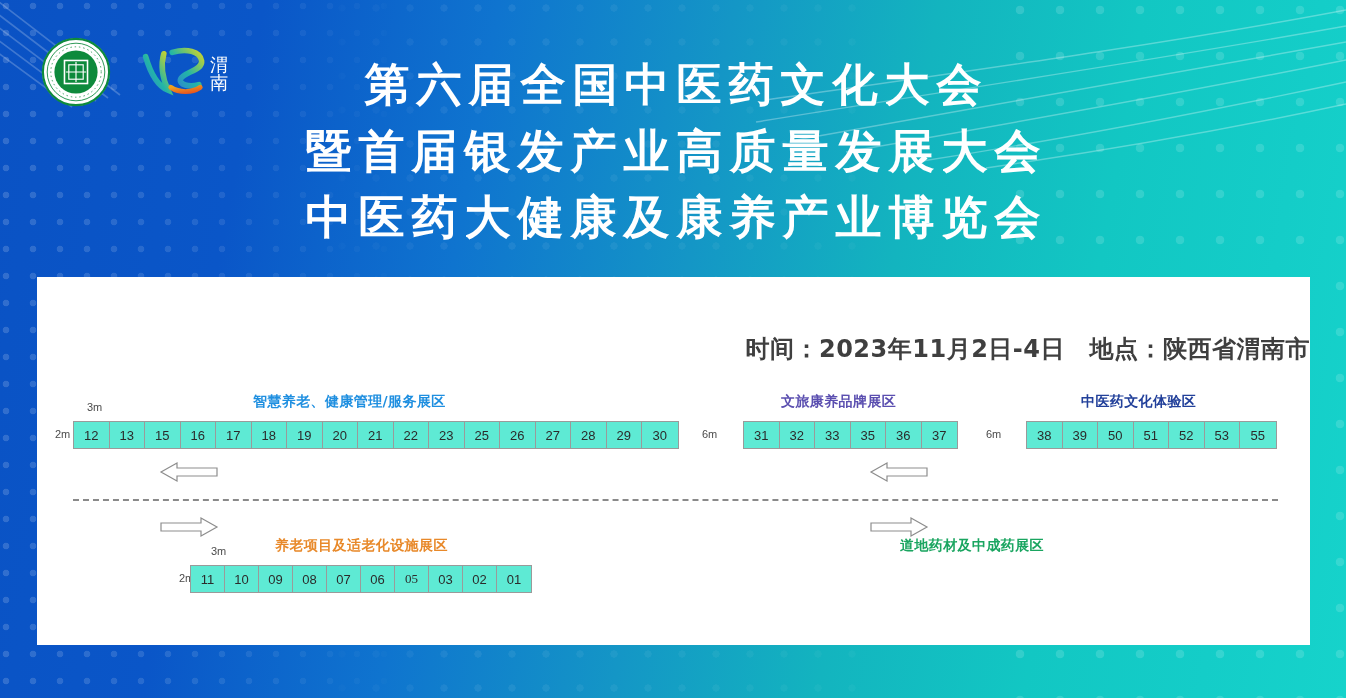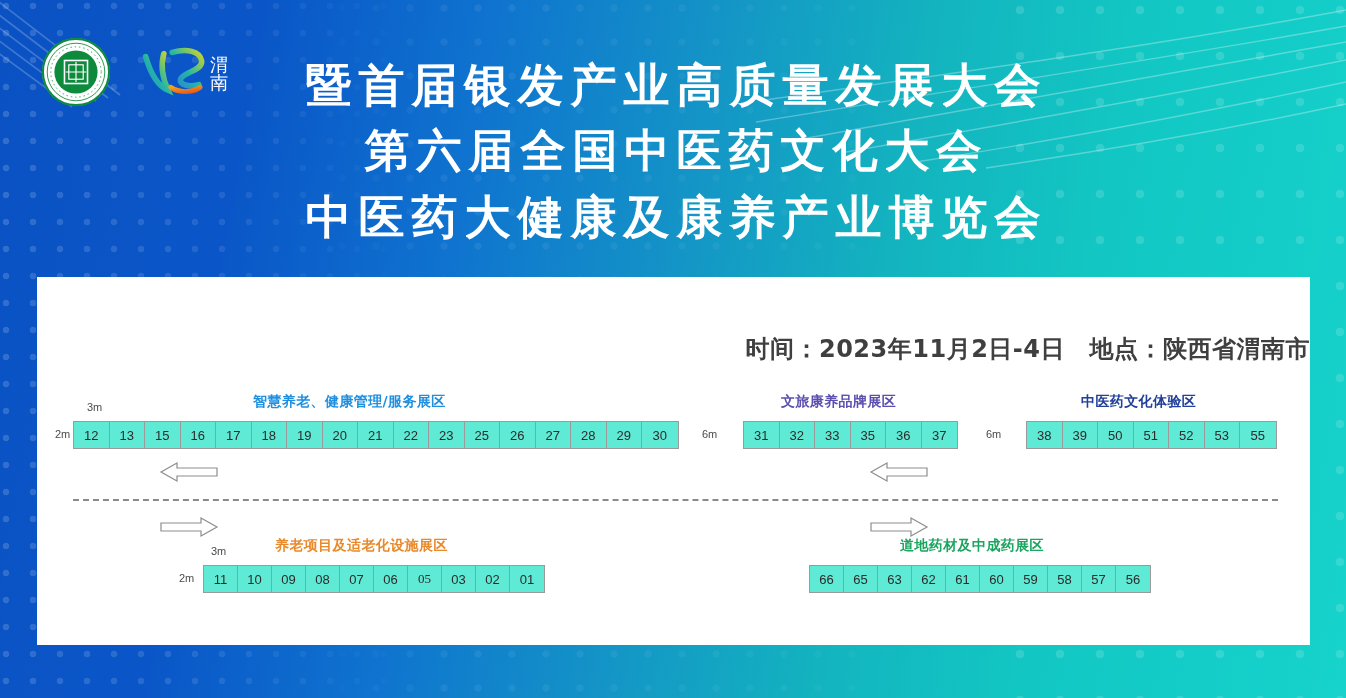--- a/index.html
+++ b/index.html
@@ -212,22 +212,22 @@
         </defs>
         <path d="M8 18 C 18 52, 30 62, 40 66 C 30 44, 30 28, 34 14" fill="none" stroke="url(#wg)" stroke-width="8" stroke-linecap="round"></path>
         <path d="M46 12 C 66 6, 86 10, 88 24 C 90 38, 62 40, 58 50 C 55 58, 70 62, 84 58" fill="none" stroke="url(#wg)" stroke-width="8" stroke-linecap="round"></path>
         <path d="M44 62 C 56 70, 74 70, 86 62" fill="none" stroke="url(#wo)" stroke-width="7" stroke-linecap="round"></path>
         <text x="100" y="38" font-size="26" fill="#ffffff" font-family="DejaVu Sans, sans-serif">渭</text>
         <text x="100" y="64" font-size="26" fill="#ffffff" font-family="DejaVu Sans, sans-serif">南</text>
       </svg>
     </div>
 
     <div class="titles">
+      <div class="title-line l1">第六届全国中医药文化大会</div>
       <div class="title-line">暨首届银发产业高质量发展大会</div>
-      <div class="title-line l1">第六届全国中医药文化大会</div>
       <div class="title-line">中医药大健康及康养产业博览会</div>
     </div>
   </div>
 
   <div class="panel">
 
     <div class="meta">时间：2023年11月2日-4日　地点：陕西省渭南市</div>
 
     <div class="plan">
 
@@ -289,43 +289,31 @@
       <svg class="arrow" style="left:122px; top:239px;" width="60" height="22" viewBox="0 0 60 22">
         <path d="M58 11 L42 2 L42 7 L2 7 L2 15 L42 15 L42 20 Z" fill="#ffffff" stroke="#8d8d8d" stroke-width="1.2"></path>
       </svg>
       <svg class="arrow" style="left:832px; top:239px;" width="60" height="22" viewBox="0 0 60 22">
         <path d="M58 11 L42 2 L42 7 L2 7 L2 15 L42 15 L42 20 Z" fill="#ffffff" stroke="#8d8d8d" stroke-width="1.2"></path>
       </svg>
 
       <div class="zone-title" id="zt3" style="left: 238px; top: 260px; color: rgb(232, 137, 42);">养老项目及适老化设施展区</div>
       <div class="dim" style="left:174px; top:268px;">3m</div>
       <div class="dim" style="left:142px; top:295px;">2m</div>
-      <div class="booth-row" id="row3" style="left:166px; top:288px;">
+      <div class="booth-row" id="row3" style="left:153px; top:288px;">
           <div class="booth" style="width: 34px;">11</div>
           <div class="booth" style="width: 34px;">10</div>
           <div class="booth" style="width: 34px;">09</div>
           <div class="booth" style="width: 34px;">08</div>
           <div class="booth" style="width: 34px;">07</div>
           <div class="booth" style="width: 34px;">06</div>
           <div class="booth" style="width: 34px; font-family: Liberation Serif, serif;">05</div>
           <div class="booth" style="width: 34px;">03</div>
           <div class="booth" style="width: 34px;">02</div>
           <div class="booth" style="width: 34px;">01</div>
         </div>
 
       <div class="zone-title" id="zt4" style="left: 863px; top: 260px; color: rgb(26, 165, 96);">道地药材及中成药展区</div>
-      <div class="booth-row" id="row4" style="left:772px; top:288px;">
-          <div class="booth" style="width: 34px;">66</div>
-          <div class="booth" style="width: 34px;">65</div>
-          <div class="booth" style="width: 34px;">63</div>
-          <div class="booth" style="width: 34px;">62</div>
-          <div class="booth" style="width: 34px;">61</div>
-          <div class="booth" style="width: 34px;">60</div>
-          <div class="booth" style="width: 34px;">59</div>
-          <div class="booth" style="width: 34px;">58</div>
-          <div class="booth" style="width: 34px;">57</div>
-          <div class="booth" style="width: 34px;">56</div>
-        </div>
 
 
     </div>
   </div>
 </div>
 
 </body></html>

